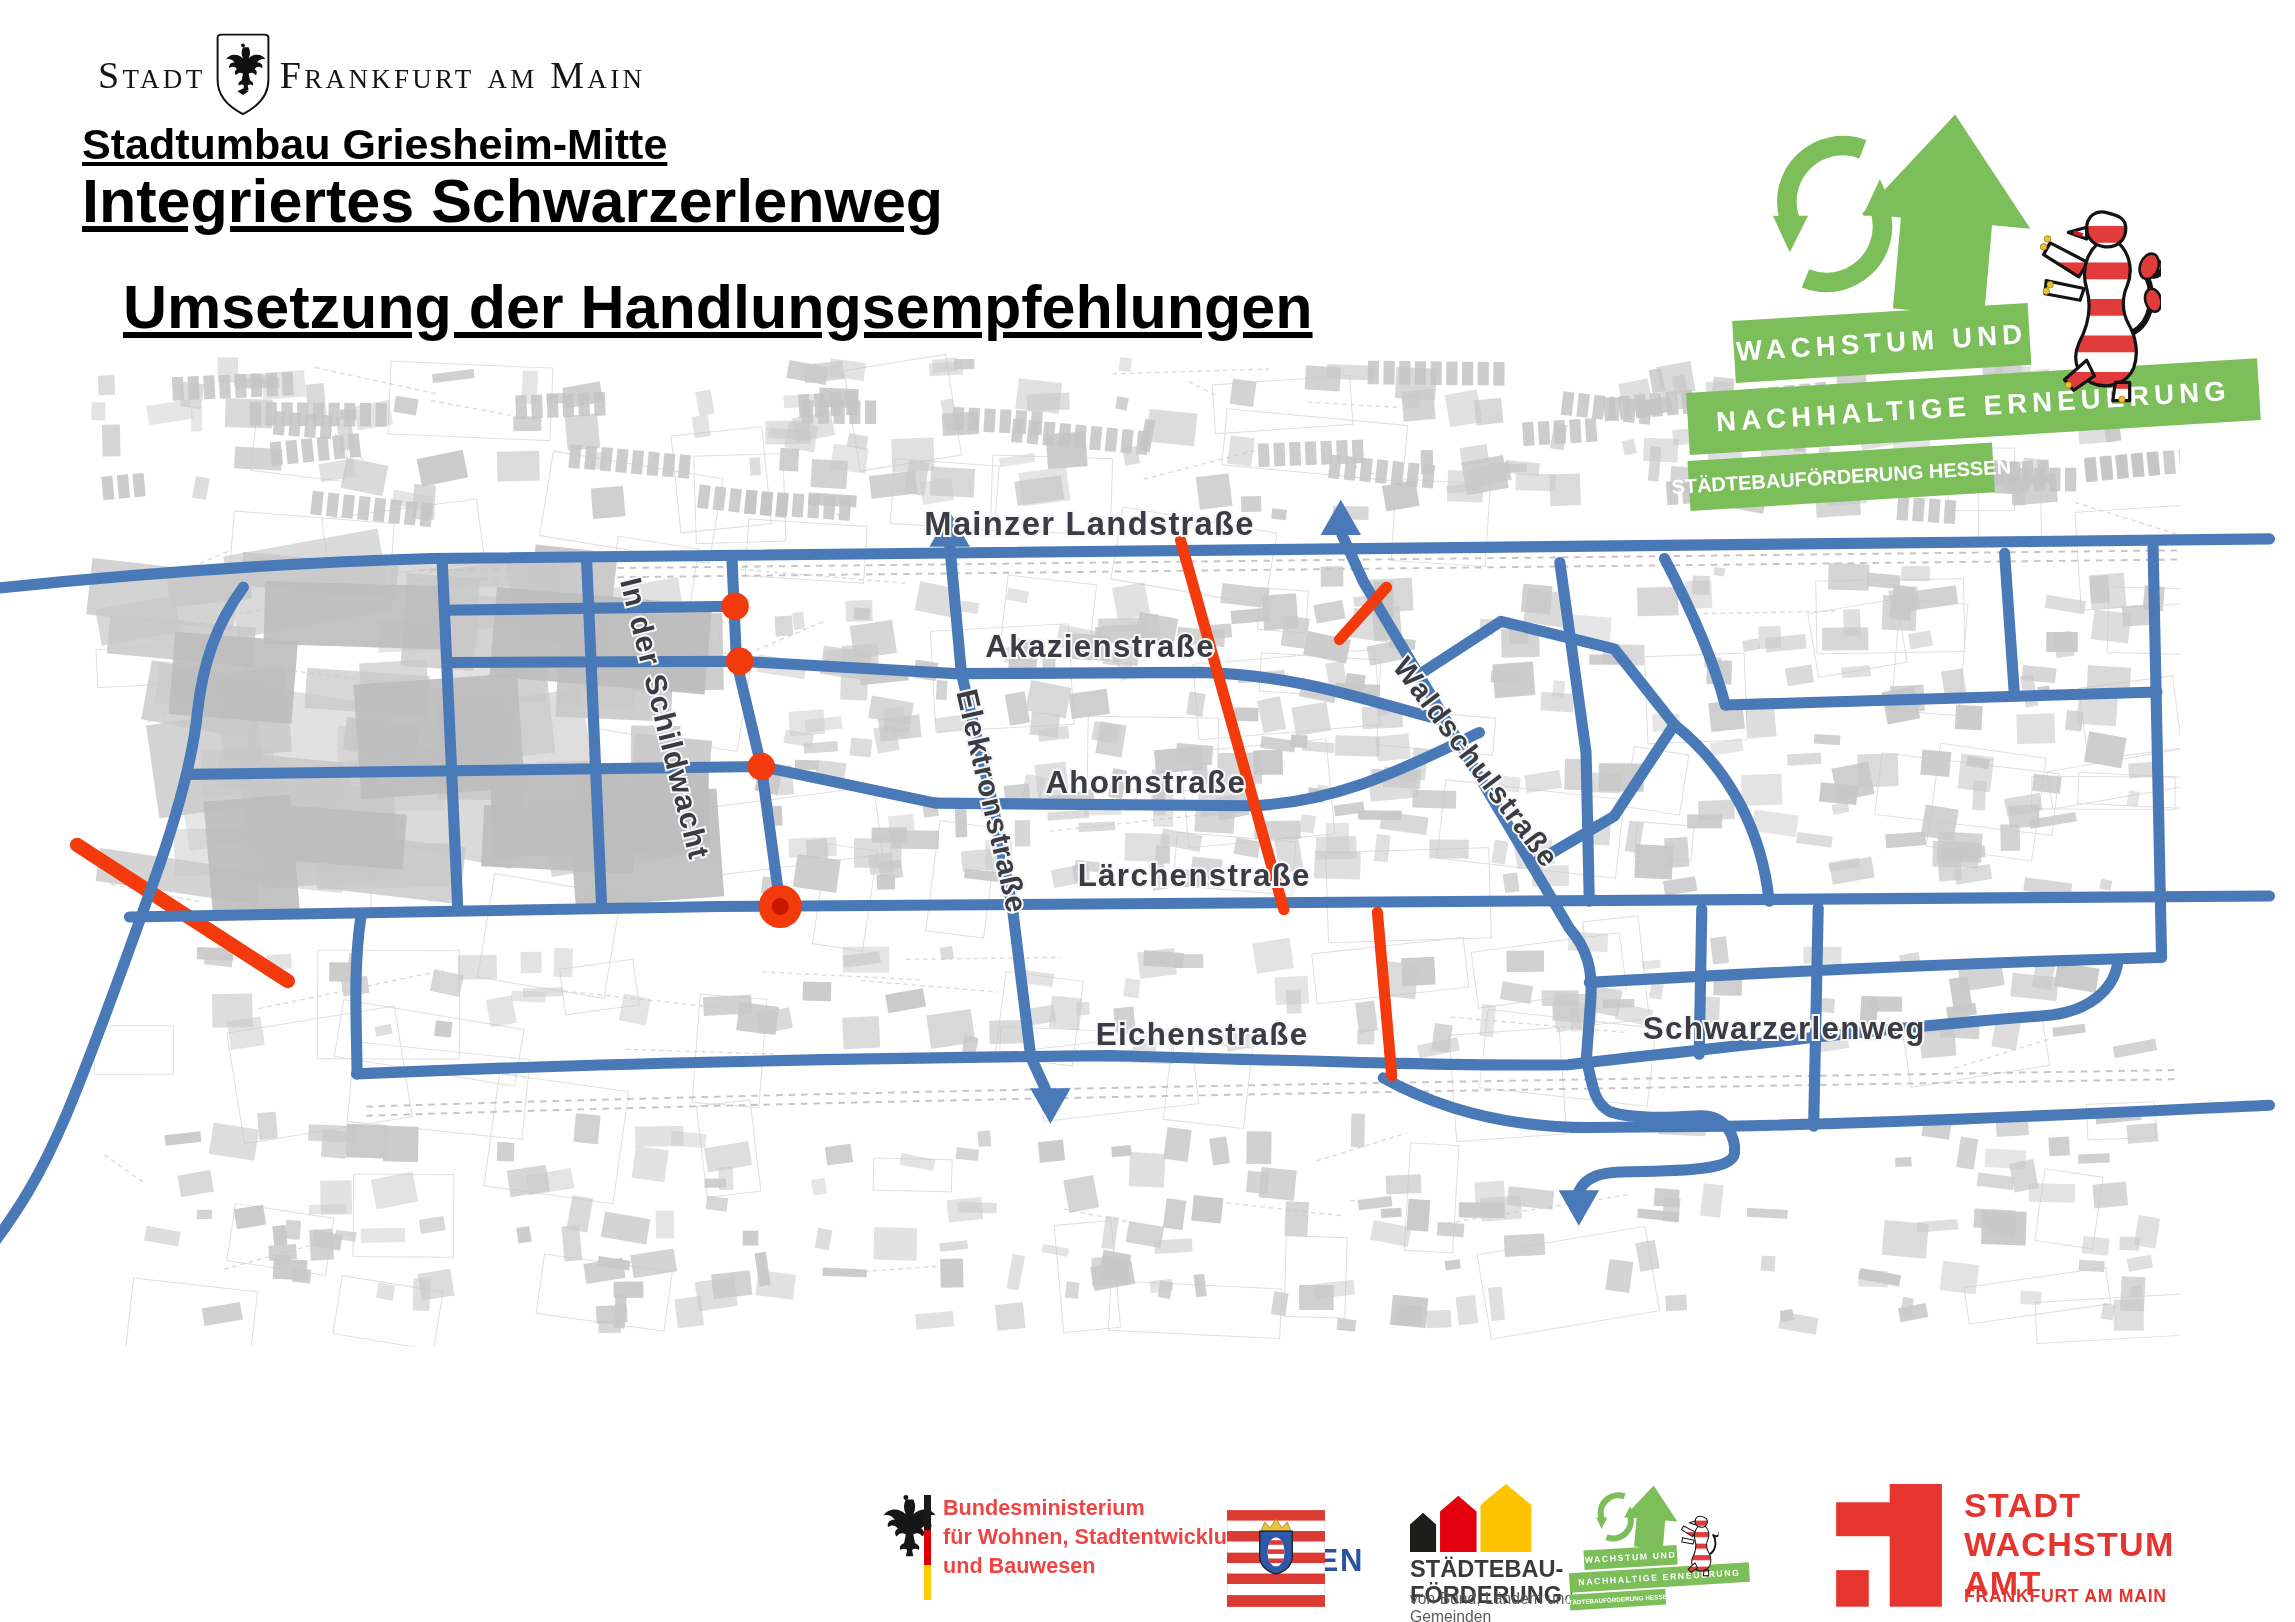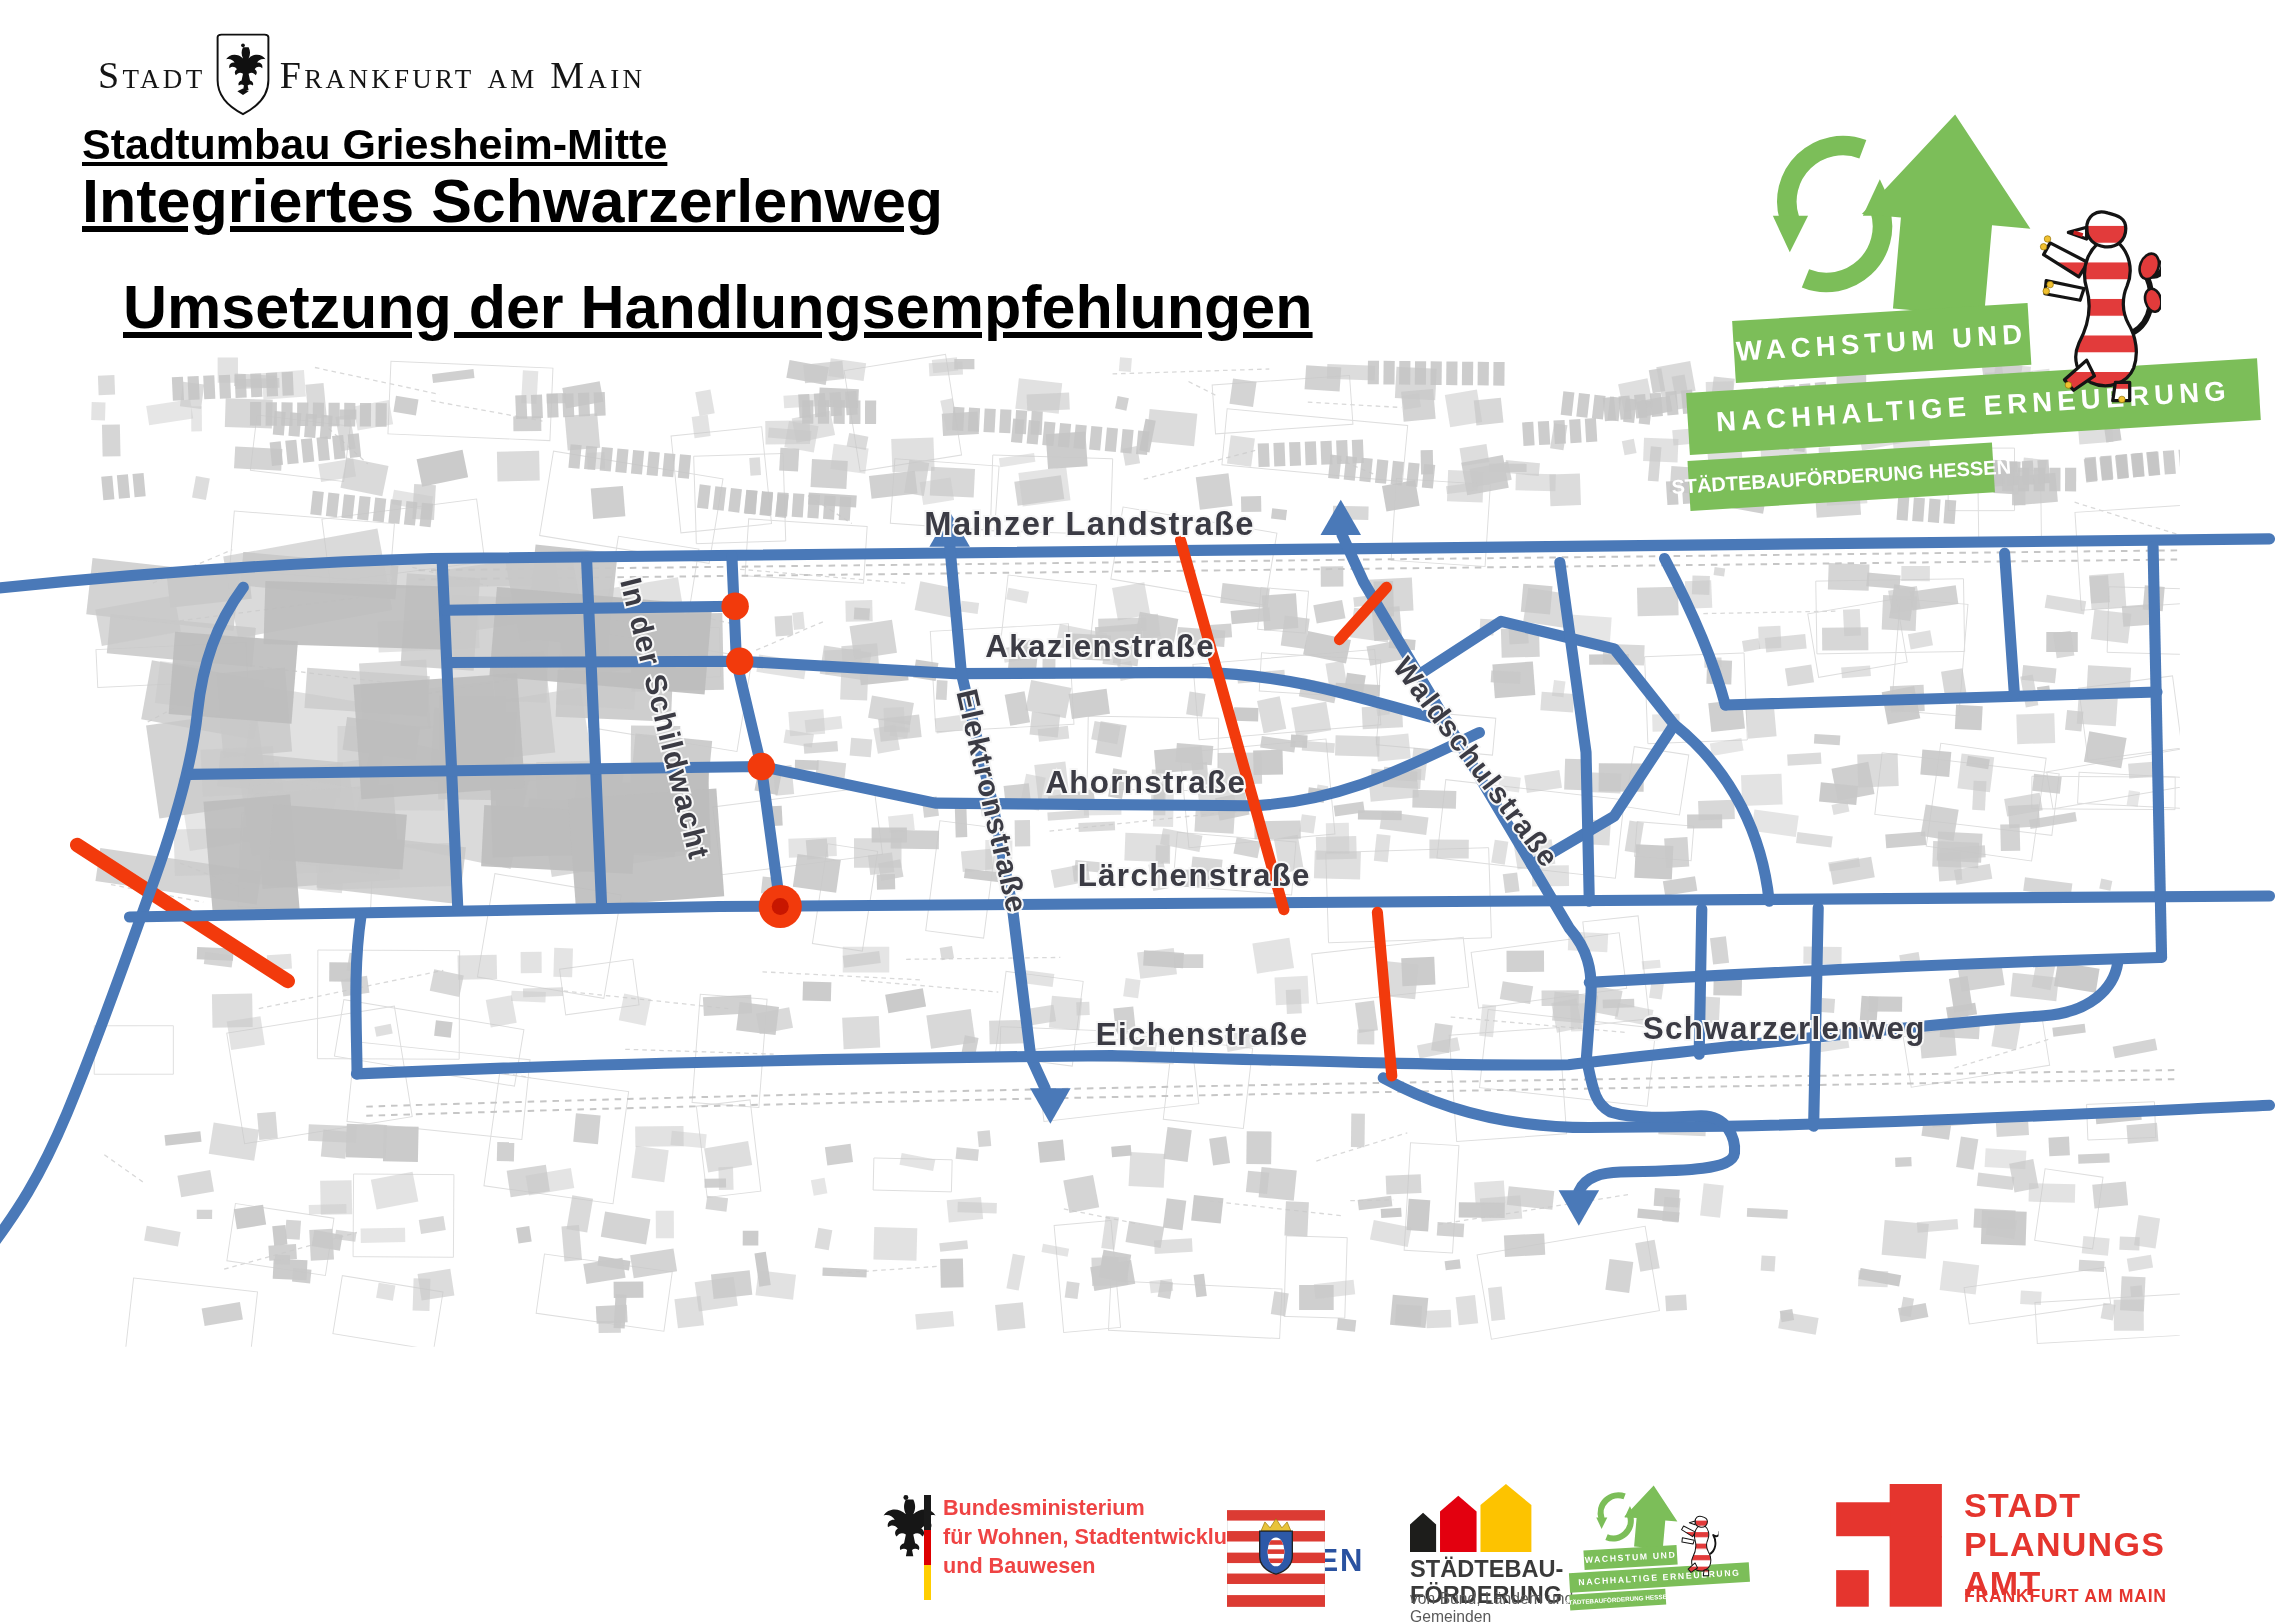--- a/index.html
+++ b/index.html
@@ -1360,17 +1360,17 @@
 <svg class="flogo" style="left:1836px;top:1484px" width="108" height="124" viewBox="0 0 165 190">
   <g fill="#E5352E">
     <rect x="82" y="0" width="80" height="82"></rect>
     <rect x="0" y="28" width="84" height="52"></rect>
     <rect x="82" y="80" width="80" height="108"></rect>
     <rect x="0" y="132" width="50" height="56"></rect>
   </g>
 </svg>
 <div class="spa-text">
   <div>STADT</div>
-  <div>PLANUNGS</div>
+  <div>WACHSTUM</div>
   <div>AMT</div>
 </div>
 <div class="spa-sub">FRANKFURT AM MAIN</div>
 
 
 </body></html>

